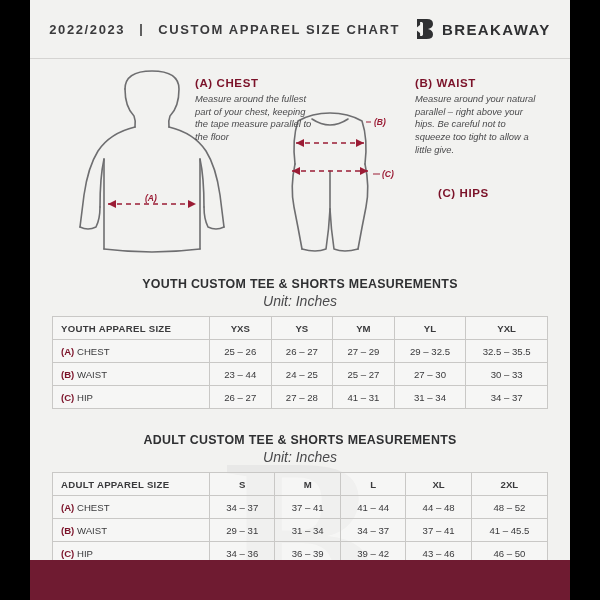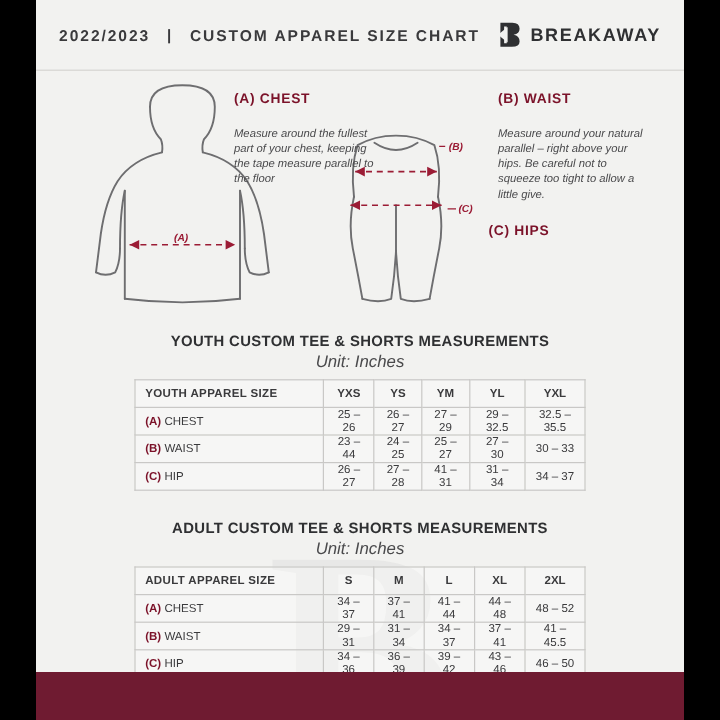--- a/index.html
+++ b/index.html
@@ -37,35 +37,35 @@
   .brand{display:flex;align-items:center;gap:8px;}
   .brand-mark{
     width:20px;height:24px;position:relative;display:inline-block;
   }
   .brand-name{
     font-size:15px;font-weight:700;letter-spacing:1.4px;color:#2f3032;
   }
   
   .diagram{position:relative;height:212px;}
   .d-title{font-size:11.5px;font-weight:700;letter-spacing:.6px;color:#7b1229;}
-  .d-body{font-size:9.4px;line-height:1.35;color:#4a4a4c;font-style:italic;margin-top:16px;}
+  .d-body{font-size:9.4px;line-height:1.35;color:#4a4a4c;font-style:italic;margin-top:4px;}
   .blk-chest{position:absolute;left:165px;top:18px;width:120px;}
   .blk-waist{position:absolute;left:385px;top:18px;width:122px;}
-  .blk-hips{position:absolute;left:377px;top:128px;width:122px;}
+  .blk-hips{position:absolute;left:408px;top:128px;width:122px;}
   svg.figs{position:absolute;left:0;top:0;width:540px;height:212px;}
   
   .sec-title{
     text-align:center;font-size:12.4px;font-weight:700;color:#2f3032;letter-spacing:.3px;
     margin-top:6px;
   }
   .sec-sub{
     text-align:center;font-size:14px;font-style:italic;color:#4a4a4c;margin-top:2px;margin-bottom:7px;
   }
   table{
-    border-collapse:collapse;width:376px;margin:4px auto;
+    border-collapse:collapse;width:496px;margin:4px auto;
     background:rgba(255,255,255,0.35);
   }
   th,td{
     border:1px solid #c9c8c6;
     font-size:9.6px;color:#3a3a3c;
     height:22px;padding:0 8px;
     text-align:center;
     font-weight:400;
   }
   th.lead,td.lead{text-align:left;width:140px;}

